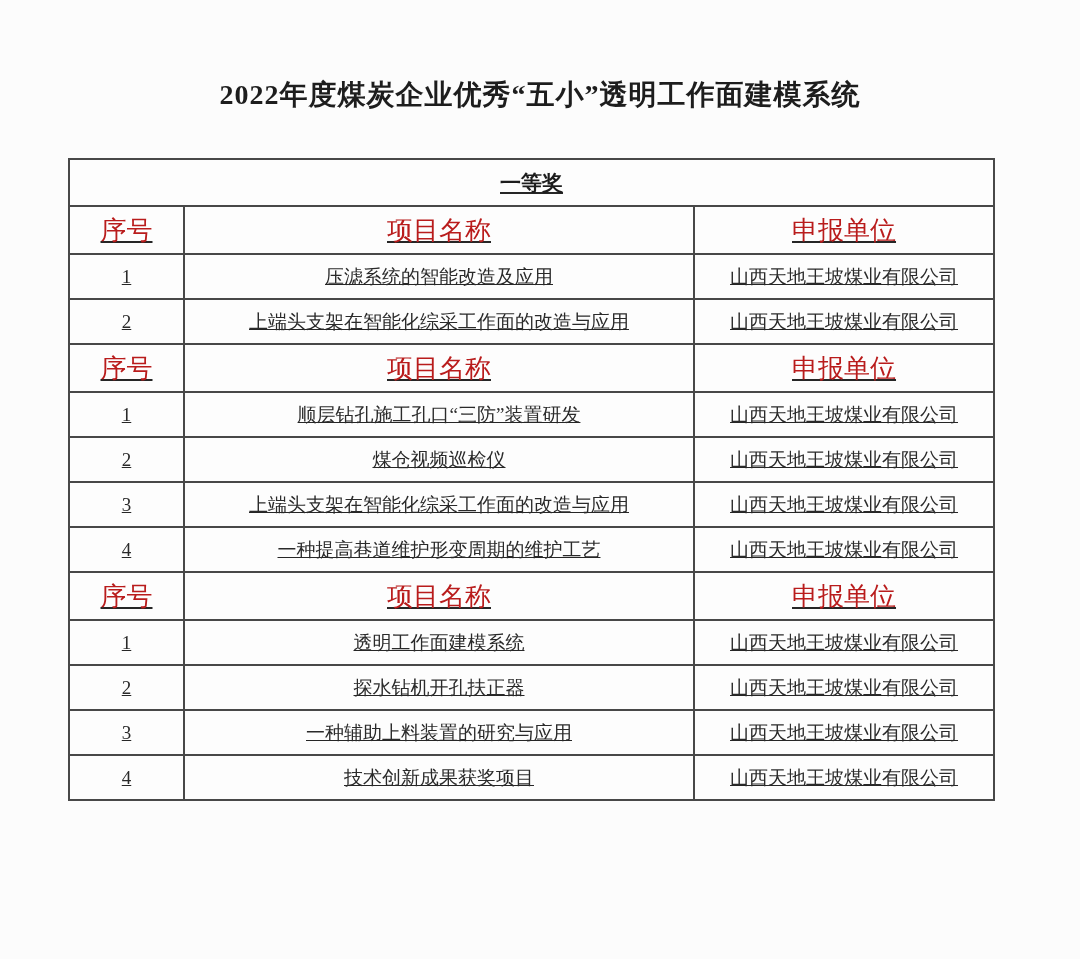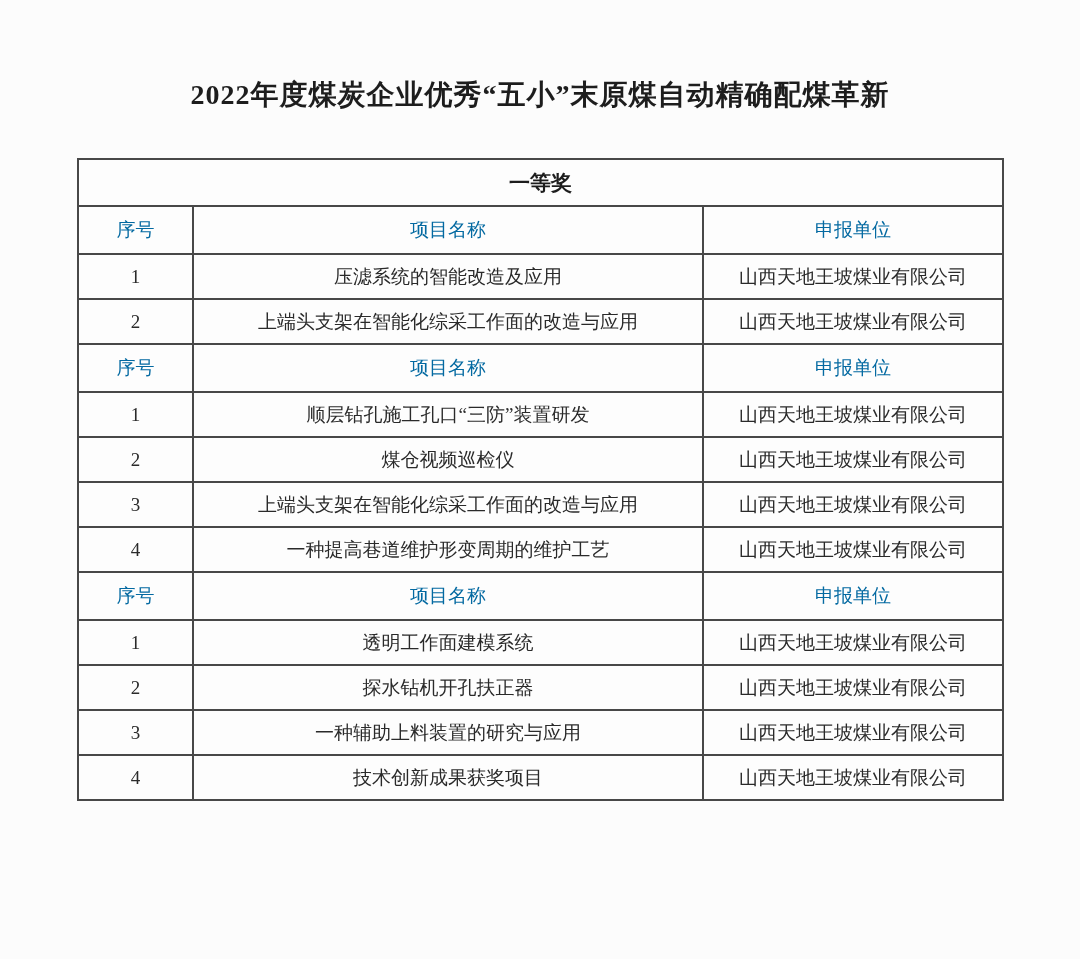--- a/index.html
+++ b/index.html
@@ -27,56 +27,57 @@
     text-align: center;
     font-size: 28px;
     font-weight: bold;
     letter-spacing: 1px;
     margin: 0;
     color: #1d1d1d;
   }
   table.awards {
     position: absolute;
     top: 158px;
-    left: 77px;
+    left: 68px;
     width: 925px;
     border-collapse: collapse;
     table-layout: fixed;
+    text-decoration: underline;
   }
   table.awards td {
     border: 2px solid #484848;
     text-align: center;
     vertical-align: middle;
     padding: 0 6px;
     background: #fdfdfd;
     overflow: hidden;
     white-space: nowrap;
   }
   tr.section-row td {
     height: 45px;
     font-size: 21px;
     font-weight: bold;
     color: #1d1d1d;
   }
   tr.header-row td {
     height: 46px;
-    font-size: 19px;
-    color: #0369a1;
+    font-size: 26px;
+    color: #b91c1c;
   }
   tr.data-row td {
     height: 43px;
     font-size: 19px;
     color: #2a2a2a;
   }
 </style>
 </head>
 <body>
 
 <div class="page">
-  <h1 class="doc-title">2022年度煤炭企业优秀“五小”末原煤自动精确配煤革新</h1>
+  <h1 class="doc-title">2022年度煤炭企业优秀“五小”透明工作面建模系统</h1>
 
   <table class="awards">
     <colgroup>
       <col id="col-0" style="width: 115px;">
       <col id="col-1" style="width: 510px;">
       <col id="col-2" style="width: 300px;">
     </colgroup>
     <tbody id="table-body">
         <tr class="section-row">
           <td class="section-cell" colspan="3">一等奖</td>

